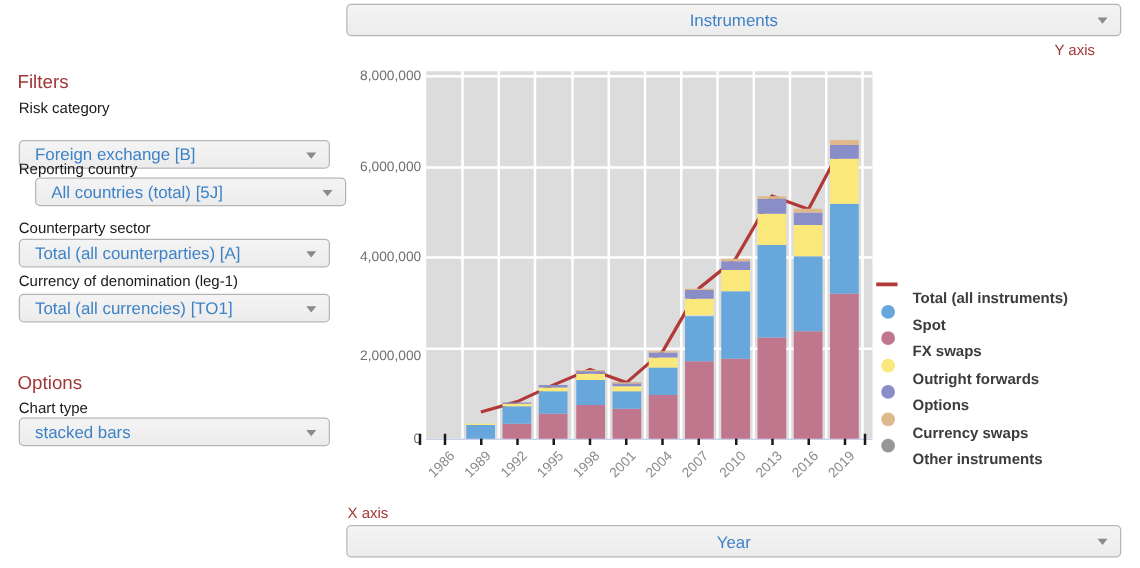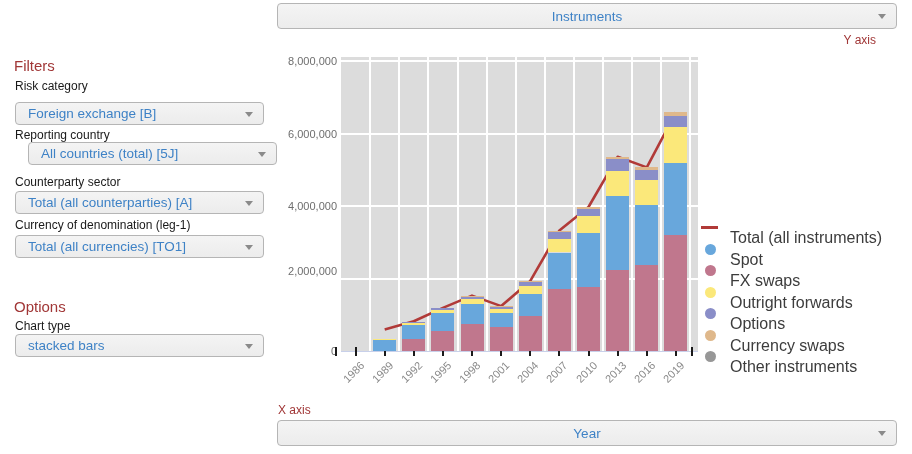--- a/index.html
+++ b/index.html
@@ -30,37 +30,37 @@
   .x-tick{position:absolute;width:2px;height:9px;background:#1a1a1a;top:347px;}
   .x-lab{position:absolute;width:44px;text-align:right;font-size:11px;color:#8a8a8a;
          transform:rotate(-45deg);transform-origin:100% 0;white-space:nowrap;}
   .y-lab{position:absolute;left:230px;width:107px;text-align:right;font-size:11px;color:#6e6e6e;
          height:14px;line-height:14px;}
 
   #legend{position:absolute;left:701px;top:221px;}
   .legend-item{display:flex;align-items:center;height:13px;margin-bottom:8.5px;}
   .legend-line{width:17px;height:3px;margin-right:12px;}
   .legend-dot{width:11px;height:11px;border-radius:50%;margin-left:4px;margin-right:14px;}
-  .legend-text{font-size:16px;font-weight:normal;color:#3c3c3c;white-space:nowrap;margin-top:21px;}
+  .legend-text{font-size:12px;font-weight:bold;color:#3c3c3c;white-space:nowrap;margin-top:21px;}
 </style>
 </head>
 <body>
 
 <div id="stage">
 
   <div class="select wide" style="top:3px;">
     <span class="sel-text center">Instruments</span>
     <span class="arrow"></span>
   </div>
   <div class="axis-tag" style="top:33px;right:36px;">Y axis</div>
 
   <div class="heading" style="top:57px;">Filters</div>
 
   <div class="field-label" style="top:79px;">Risk category</div>
-  <div class="select" style="top:102px;left:15px;width:249px;">
+  <div class="select" style="top:112px;left:15px;width:249px;">
     <span class="sel-text">Foreign exchange [B]</span>
     <span class="arrow"></span>
   </div>
 
   <div class="field-label" style="top:128px;">Reporting country</div>
   <div class="select" style="top:142px;left:15px;width:249px;margin-left:13px;">
     <span class="sel-text">All countries (total) [5J]</span>
     <span class="arrow"></span>
   </div>
 
@@ -186,21 +186,21 @@
       </div>
     </div>
 
   <div class="axis-tag" style="top:403px;left:278px;">X axis</div>
   <div class="select wide" style="top:420px;">
     <span class="sel-text center">Year</span>
     <span class="arrow"></span>
   </div>
 
 <div class="y-lab" style="top: 344px;">0</div>
-    <div class="y-lab" style="top: 264px;">2,000,000</div>
+    <div class="y-lab" style="top: 278px;">2,000,000</div>
     <div class="y-lab" style="top: 199px;">4,000,000</div>
     <div class="y-lab" style="top: 126.5px;">6,000,000</div>
     <div class="y-lab" style="top: 54px;">8,000,000</div>
     <div class="x-tick" style="left: 335px;"></div>
     <div class="x-tick" style="left: 691.4px;"></div>
     <div class="x-tick" style="left: 354.6px;"></div>
     <div class="x-lab" style="left: 313.6px; top: 359px;">1986</div>
     <div class="x-tick" style="left: 383.7px;"></div>
     <div class="x-lab" style="left: 342.7px; top: 359px;">1989</div>
     <div class="x-tick" style="left: 412.8px;"></div>

